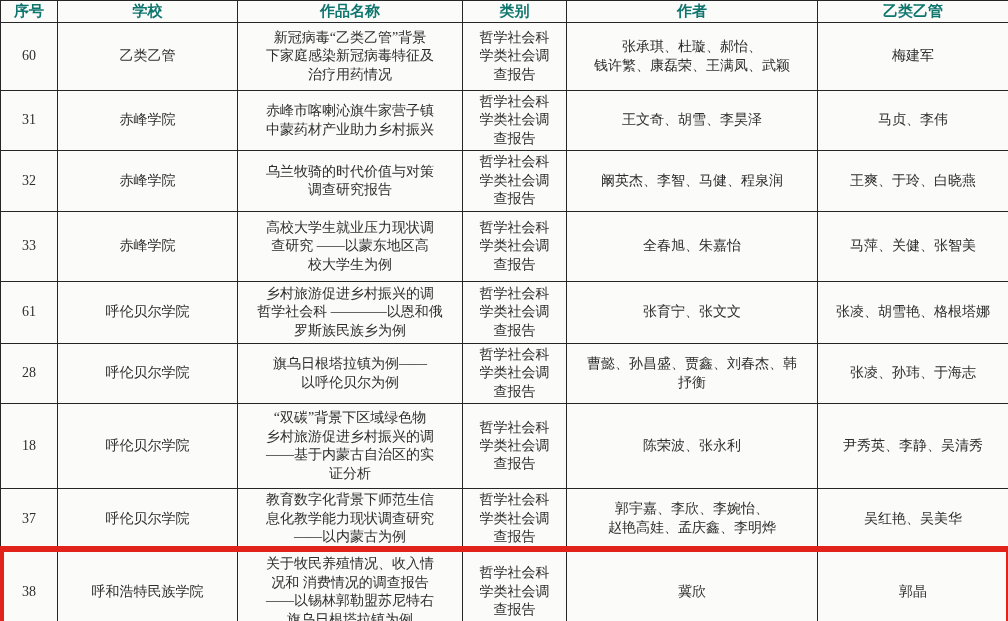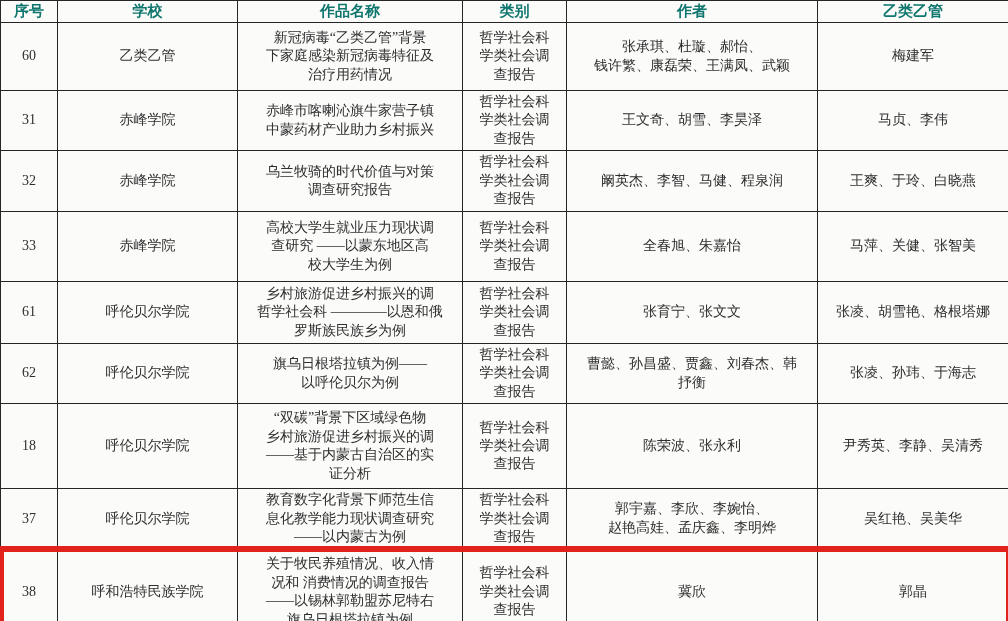--- a/index.html
+++ b/index.html
@@ -140,21 +140,21 @@
     <td>乡村旅游促进乡村振兴的调
 哲学社会科 ————以恩和俄
 罗斯族民族乡为例</td>
     <td>哲学社会科
 学类社会调
 查报告</td>
     <td>张育宁、张文文</td>
     <td>张凌、胡雪艳、格根塔娜</td>
   </tr>
         <tr>
-    <td>62</td>
+    <td>28</td>
     <td>呼伦贝尔学院</td>
     <td>旗乌日根塔拉镇为例——
 以呼伦贝尔为例</td>
     <td>哲学社会科
 学类社会调
 查报告</td>
     <td>曹懿、孙昌盛、贾鑫、刘春杰、韩
 抒衡</td>
     <td>张凌、孙玮、于海志</td>
   </tr>

